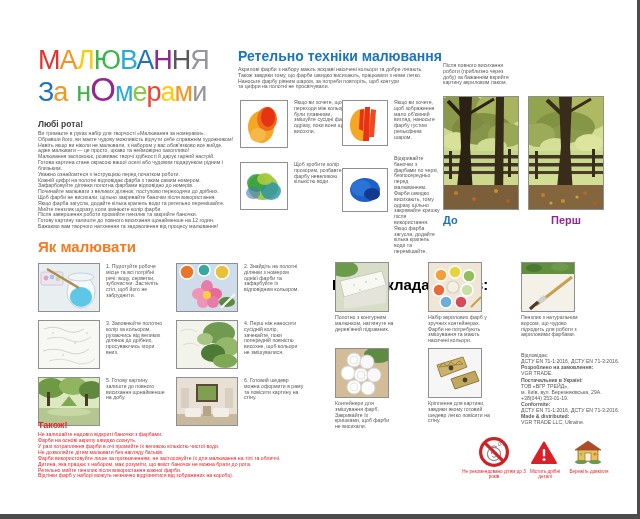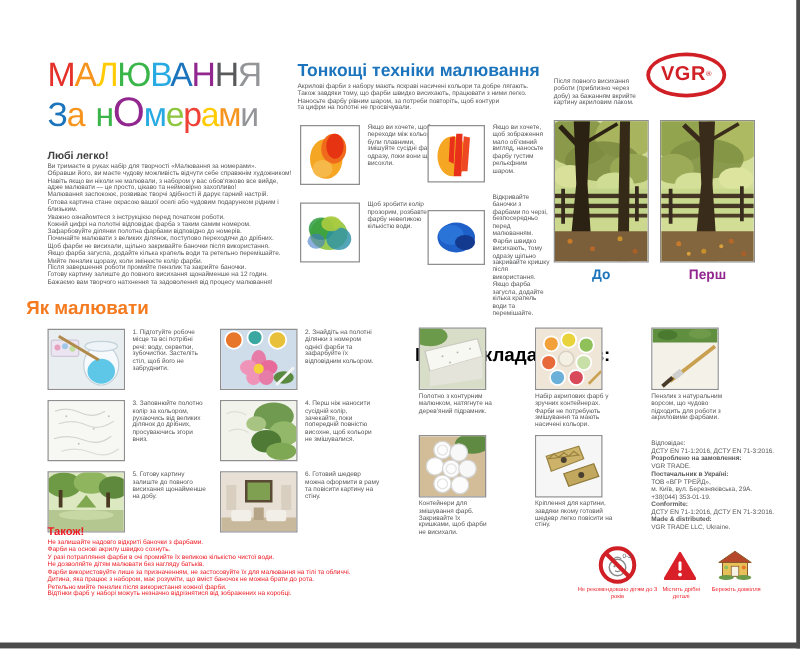--- a/index.html
+++ b/index.html
@@ -23,60 +23,60 @@
 
   .tiny{font-size:5.2px;line-height:1.12;color:#58595b;white-space:pre-line;}
   .tiny-wrap{font-size:5.2px;line-height:1.12;color:#58595b;}
   .tiny-red{font-size:5.2px;line-height:1.14;color:#ed1c24;white-space:pre-line;}
   .cap-red{font-size:4.6px;line-height:1.1;color:#ed1c24;text-align:center;}
 
   .ph{border:1px solid #8f8f8f;background:#fff;box-sizing:border-box;}
   .ph svg{display:block;}
   .sw{border:1px solid #8f8f8f;background:#fff;box-sizing:border-box;}
 
-  .lbl-before{color:#1c75bc;font-weight:bold;font-size:11px;text-align:center;}
+  .lbl-before{color:#1c75bc;font-weight:bold;font-size:11px;}
   .lbl-after{color:#92278f;font-weight:bold;font-size:11px;text-align:center;}
 
   #logo{left:517px;top:42px;width:64px;height:36px;border:3px solid #d11f26;border-radius:50%;
         background:#fff;display:flex;align-items:center;justify-content:center;box-sizing:border-box;}
   #logo .t{color:#d11f26;font-weight:bold;font-size:16px;letter-spacing:0.5px;}
   #logo .r{color:#d11f26;font-size:6px;vertical-align:super;}
 
   .info{font-size:5.2px;line-height:1.18;color:#58595b;}
   .info .b{font-weight:bold;}
 </style>
 </head>
 <body>
 
 <div id="page">
 
   <div class="abs" id="title">
     <span class="ln"><span style="color: rgb(228, 50, 43);">М</span><span style="color: rgb(247, 148, 29);">А</span><span style="color: rgb(255, 203, 5);">Л</span><span style="color: rgb(57, 181, 74);">Ю</span><span style="color: rgb(39, 170, 225);">В</span><span style="color: rgb(28, 117, 188);">А</span><span style="color: rgb(146, 39, 143);">Н</span><span style="color: rgb(88, 89, 91);">Н</span><span style="color: rgb(147, 149, 152);">Я</span></span>
     <span class="ln"><span style="color: rgb(28, 117, 188);">З</span><span class="sp" style="color: rgb(247, 148, 29);">а</span><span style="color: rgb(57, 181, 74);">н</span><span class="big" style="color: rgb(146, 39, 143);">О</span><span style="color: rgb(39, 170, 225);">м</span><span style="color: rgb(141, 198, 63);">е</span><span style="color: rgb(239, 65, 54);">р</span><span style="color: rgb(255, 203, 5);">а</span><span style="color: rgb(247, 148, 29);">м</span><span style="color: rgb(147, 149, 152);">и</span></span>
   </div>
 
-  <div class="abs h-intro" style="left:38px;top:119px;">Любі легко!</div>
+  <div class="abs h-intro" style="left:38px;top:119px;">Любі рота!</div>
   <div class="abs tiny" style="left:38px;top:131px;width:200px;">Ви тримаєте в руках набір для творчості «Малювання за номерами».
 Обравши його, ви маєте чудову можливість відчути себе справжнім художником!
 Навіть якщо ви ніколи не малювали, з набором у вас обов'язково все вийде,
 адже малювати — це просто, цікаво та неймовірно захопливо!
 Малювання заспокоює, розвиває творчі здібності й дарує гарний настрій.
 Готова картина стане окрасою вашої оселі або чудовим подарунком рідним і близьким.
 Уважно ознайомтеся з інструкцією перед початком роботи.
 Кожній цифрі на полотні відповідає фарба з таким самим номером.
 Зафарбовуйте ділянки полотна фарбами відповідно до номерів.
 Починайте малювати з великих ділянок, поступово переходячи до дрібних.
 Щоб фарби не висихали, щільно закривайте баночки після використання.
 Якщо фарба загусла, додайте кілька крапель води та ретельно перемішайте.
 Мийте пензлик щоразу, коли змінюєте колір фарби.
 Після завершення роботи промийте пензлик та закрийте баночки.
 Готову картину залиште до повного висихання щонайменше на 12 годин.
 Бажаємо вам творчого натхнення та задоволення від процесу малювання!</div>
 
-  <div class="abs h-blue" style="left:238px;top:48px;">Тонкощі техніки малювання</div>
+  <div class="abs h-blue" style="left:238px;top:48px;">Ретельно техніки малювання</div>
   <div class="abs tiny" style="left:238px;top:67px;width:200px;">Акрилові фарби з набору мають яскраві насичені кольори та добре лягають.
 Також завдяки тому, що фарби швидко висихають, працювати з ними легко.
 Наносьте фарбу рівним шаром, за потреби повторіть, щоб контури
 та цифри на полотні не просвічували.</div>
 
   <div class="abs sw" style="left:240px;top:100px;width:48px;height:48px;">
     <svg width="46" height="46" viewBox="0 0 46 46">
         <ellipse cx="20" cy="26" rx="13" ry="16" fill="#f5a623"></ellipse>
         <ellipse cx="26" cy="18" rx="10" ry="12" fill="#ef6a1a"></ellipse>
         <ellipse cx="27" cy="16" rx="7" ry="10" fill="#e63312"></ellipse>
@@ -108,24 +108,20 @@
 
   <div class="abs sw" style="left:342px;top:168px;width:46px;height:44px;">
     <svg width="44" height="42" viewBox="0 0 44 42">
         <ellipse cx="22" cy="21" rx="15" ry="12" fill="#1f5fc8"></ellipse>
         <ellipse cx="18" cy="19" rx="10" ry="8" fill="#2a74d8"></ellipse>
         <ellipse cx="29" cy="25" rx="8" ry="6" fill="#143a8f"></ellipse>
       </svg>
   </div>
   <div class="abs tiny-wrap" style="left:394px;top:156px;width:46px;">Відкривайте баночки з фарбами по черзі, безпосередньо перед малюванням. Фарби швидко висихають, тому одразу щільно закривайте кришку після використання. Якщо фарба загусла, додайте кілька крапель води та перемішайте.</div>
 
-  <div class="abs" id="logo">
-    <span class="t">VGR</span>
-      <span class="r">®</span>
-  </div>
 
   <div class="abs tiny-wrap" style="left:443px;top:63px;width:72px;">Після повного висихання роботи (приблизно через добу) за бажанням вкрийте картину акриловим лаком.</div>
 
   <div class="abs ph" style="left:443px;top:96px;width:76px;height:114px;">
     <svg width="74" height="112" viewBox="0 0 74 112">
       <rect width="74" height="112" fill="#ccd88e"></rect>
       <ellipse cx="18" cy="16" rx="26" ry="20" fill="#8a9a4a"></ellipse>
         <ellipse cx="56" cy="12" rx="24" ry="18" fill="#a8b45e"></ellipse>
       <ellipse cx="38" cy="32" rx="30" ry="16" fill="#7a8a3f" opacity="0.85"></ellipse>
         <ellipse cx="62" cy="38" rx="18" ry="12" fill="#98a855"></ellipse>
@@ -171,21 +167,21 @@
         <circle cx="34" cy="104" r="2" fill="#c8902a"></circle>
         <circle cx="56" cy="96" r="2" fill="#b5682a"></circle>
         <circle cx="66" cy="106" r="2" fill="#a85f28"></circle>
       <circle cx="48" cy="100" r="1.6" fill="#d8a03a"></circle>
         <circle cx="22" cy="106" r="1.6" fill="#d8a03a"></circle>
     </svg>
   </div>
   <div class="abs lbl-before" style="left:443px;top:214px;width:76px;">До</div>
   <div class="abs lbl-after" style="left:528px;top:214px;width:76px;">Перш</div>
 
-  <div class="abs h-orange" style="left:21px;top:238px;">Як малювати</div>
+  <div class="abs h-orange" style="left:38px;top:238px;">Як малювати</div>
 
   <div class="abs ph" style="left:38px;top:263px;width:62px;height:49px;">
     <svg width="60" height="47" viewBox="0 0 60 47">
         <rect width="60" height="47" fill="#e9eef1"></rect>
         <rect x="2" y="8" width="22" height="13" rx="2" fill="#ece4f0" stroke="#cfc8d8"></rect>
         <circle cx="7" cy="14" r="2.4" fill="#e8a0c0"></circle>
         <circle cx="13" cy="13" r="2.4" fill="#a0c8e8"></circle>
         <circle cx="19" cy="15" r="2.4" fill="#c0e0a0"></circle>
         <ellipse cx="42" cy="28" rx="14" ry="16" fill="#f6fafc" stroke="#c4d2da"></ellipse>
         <ellipse cx="42" cy="33" rx="11" ry="10" fill="#5ec7e8"></ellipse>

